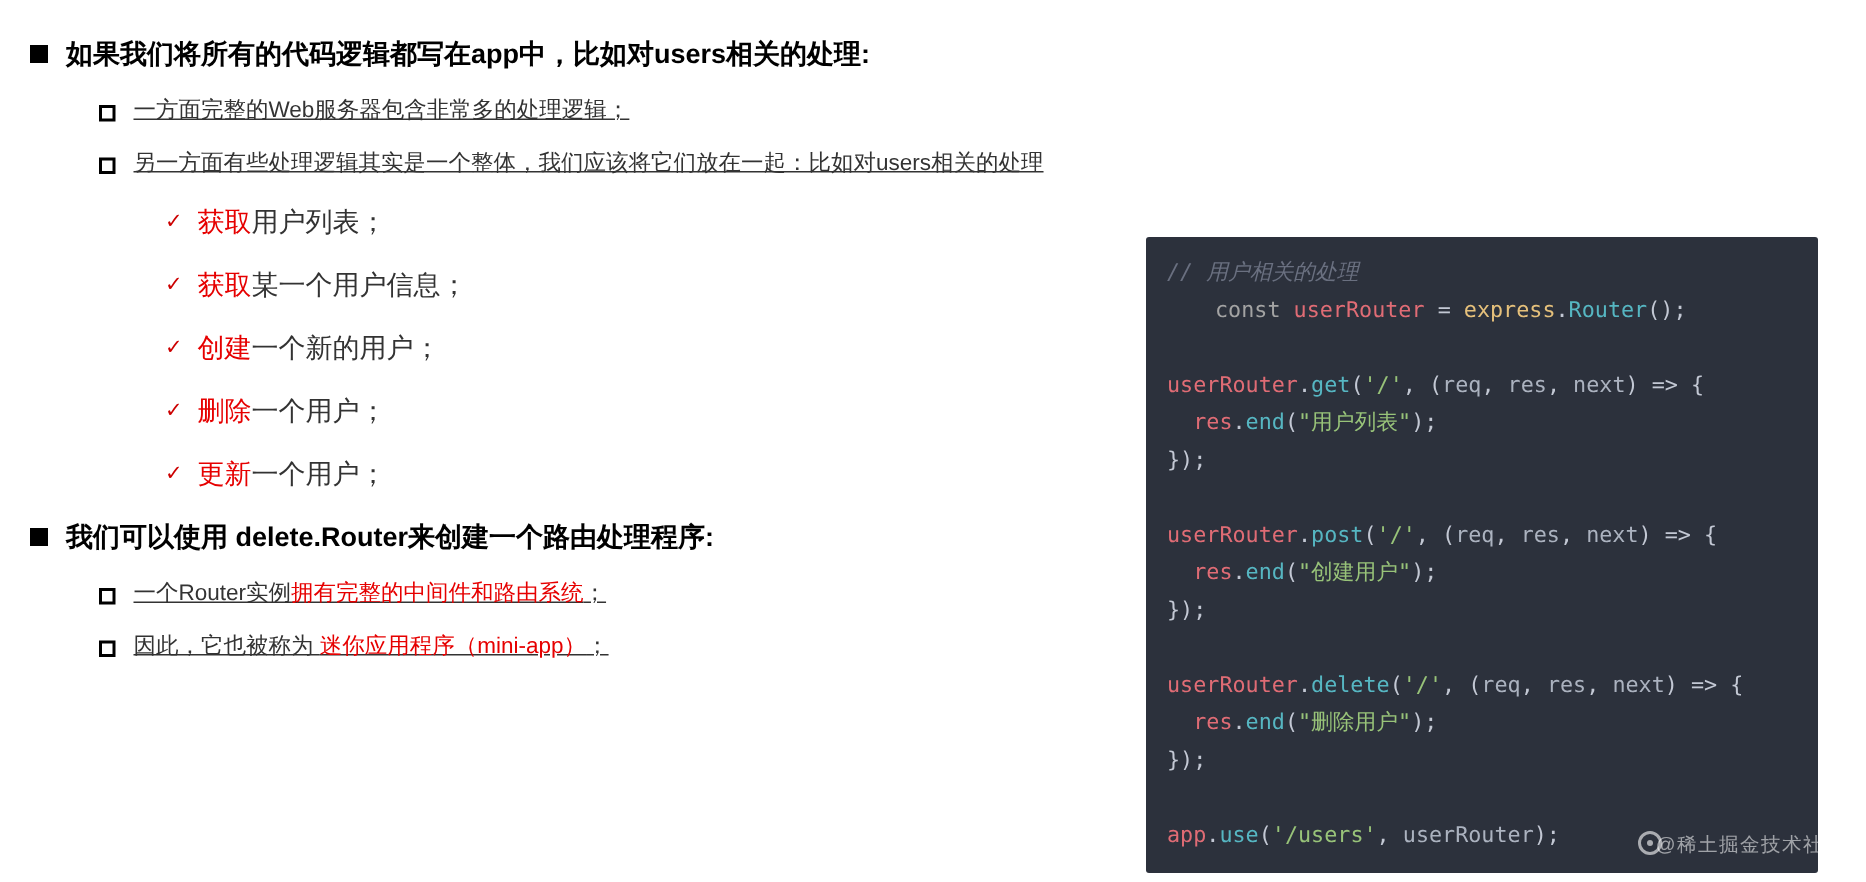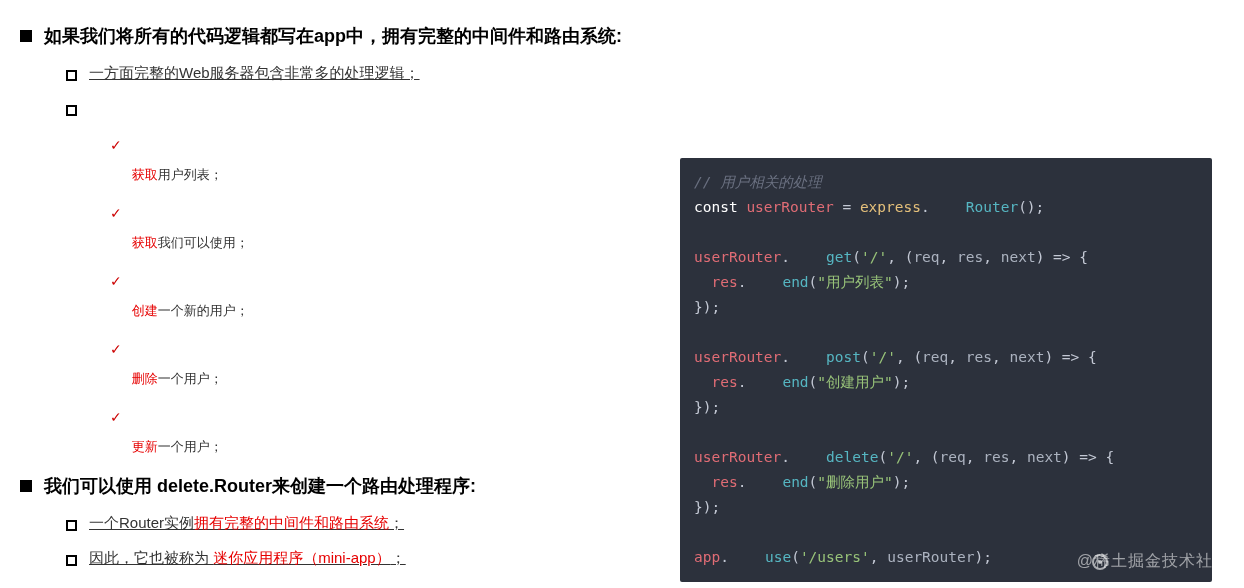--- a/index.html
+++ b/index.html
@@ -54,44 +54,43 @@
     margin: 18px 0 18px 90px;
   }
   .bullet-check .chk {
     color: #c00;
     font-size: 14px;
     margin-top: 3px;
     margin-right: 10px;
     flex-shrink: 0;
   }
   .bullet-check .txt {
-    font-size: 13px;
+    font-size: 18px;
     color: #333;
-    margin-top: 32px;
   }
   .red { color: #e60000; }
 
   .code-block {
     position: absolute;
     top: 158px;
     right: 32px;
-    width: 532px;
+    width: 448px;
     background: #2c313c;
     padding: 12px 14px;
     font-family: "Consolas", "Monaco", monospace;
     font-size: 14.5px;
     line-height: 25px;
     color: #c3c8d4;
     border-radius: 2px;
   }
   .c-cmt { color: #6a7080; font-style: italic; }
-  .c-kw  { color: #ffffff; }
+  .c-kw  { color: #a3a3a3; margin-left: 32px; }
   .c-var { color: #e06c75; }
   .c-obj { color: #e5c07b; margin-top: 48px; }
-  .c-fn  { color: #56b6c2; margin-left: 36px; }
+  .c-fn  { color: #56b6c2; }
   .c-str { color: #98c379; }
   .c-pn  { color: #c3c8d4; }
   .c-prm { color: #abb2bf; }
 
   .watermark-logo {
     position: absolute;
     right: 136px;
     bottom: 18px;
     width: 16px; height: 16px;
     border: 2px solid rgba(255,255,255,0.6);
@@ -102,52 +101,53 @@
     position: absolute;
     left: 4px; top: 4px;
     width: 4px; height: 4px;
     background: rgba(255,255,255,0.6);
     border-radius: 50%;
   }
   .watermark {
     position: absolute;
     right: 14px;
     bottom: 16px;
-    font-size: 16px;
+    font-size: 13px;
     color: rgba(255,255,255,0.55);
     letter-spacing: 1px;
   }
 </style>
 </head>
 <body>
 
 <div class="content">
 
   <div class="bullet-main">
     <div class="sq"></div>
-    <div class="txt">如果我们将所有的代码逻辑都写在app中，拥有完整的中间件和路由系统:</div>
+    <div class="txt">如果我们将所有的代码逻辑都写在app中，比如对users相关的处理:</div>
   </div>
 
   <div class="bullet-sub">
     <div class="sq"></div>
     <div class="txt">一方面完整的Web服务器包含非常多的处理逻辑；</div>
   </div>
 
   <div class="bullet-sub">
     <div class="sq"></div>
+    <div class="txt">另一方面有些处理逻辑其实是一个整体，我们应该将它们放在一起：比如对users相关的处理</div>
   </div>
 
   <div class="bullet-check">
     <div class="chk">✓</div>
     <div class="txt"><span class="red">获取</span><span>用户列表；</span></div>
   </div>
 
   <div class="bullet-check">
     <div class="chk">✓</div>
-    <div class="txt"><span class="red">获取</span><span>我们可以使用；</span></div>
+    <div class="txt"><span class="red">获取</span><span>某一个用户信息；</span></div>
   </div>
 
   <div class="bullet-check">
     <div class="chk">✓</div>
     <div class="txt"><span class="red">创建</span><span>一个新的用户；</span></div>
   </div>
 
   <div class="bullet-check">
     <div class="chk">✓</div>
     <div class="txt"><span class="red">删除</span><span>一个用户；</span></div>

